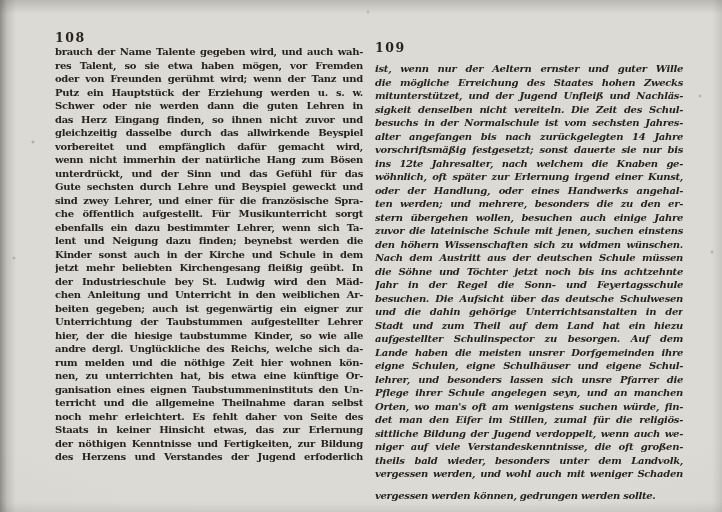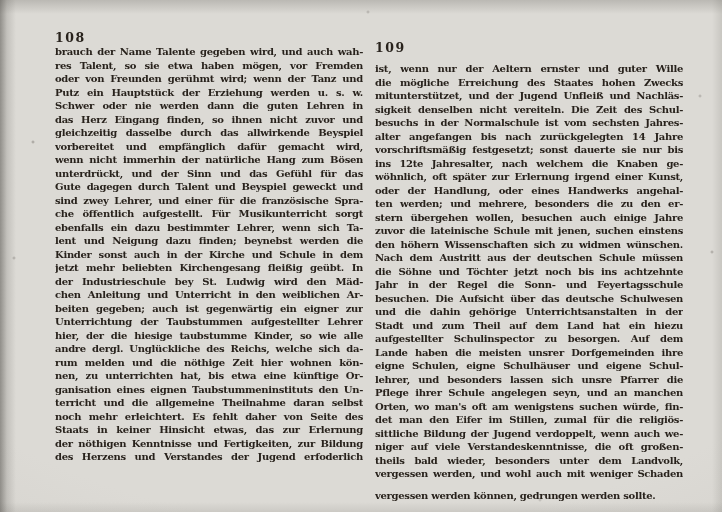--- a/index.html
+++ b/index.html
@@ -34,21 +34,21 @@
     font-size: 12.5px;
     font-weight: bold;
     letter-spacing: 1.5px;
     height: 14px;
     line-height: 14px;
   }
   .page--left  .page-number { text-align: left; }
   .page--right .page-number { text-align: left; padding-right: 6px; }
   .text-column {
   }
-  .page--right .text-column { margin-top: 7px; }
+  .page--right .text-column { margin-top: 7px; font-style: italic; }
   .line {
     font-size: 10px;
     font-weight: bold;
     letter-spacing: -0.3px;
     height: 13.5px;
     line-height: 13.5px;
     overflow: hidden;
     white-space: normal;
     text-align: justify;
     text-align-last: justify;
@@ -66,21 +66,21 @@
         <div class="line">brauch der Name Talente gegeben wird, und auch wah-</div>
         <div class="line">res Talent, so sie etwa haben mögen, vor Fremden</div>
         <div class="line">oder von Freunden gerühmt wird; wenn der Tanz und</div>
         <div class="line">Putz ein Hauptstück der Erziehung werden u. s. w.</div>
         <div class="line">Schwer oder nie werden dann die guten Lehren in</div>
         <div class="line">das Herz Eingang finden, so ihnen nicht zuvor und</div>
         <div class="line">gleichzeitig dasselbe durch das allwirkende Beyspiel</div>
         <div class="line">vorbereitet und empfänglich dafür gemacht wird,</div>
         <div class="line">wenn nicht immerhin der natürliche Hang zum Bösen</div>
         <div class="line">unterdrückt, und der Sinn und das Gefühl für das</div>
-        <div class="line">Gute dagegen durch Talent und Beyspiel geweckt und</div>
+        <div class="line">Gute sechsten durch Lehre und Beyspiel geweckt und</div>
         <div class="line">sind zwey Lehrer, und einer für die französische Spra-</div>
         <div class="line">che öffentlich aufgestellt. Für Musikunterricht sorgt</div>
         <div class="line">ebenfalls ein dazu bestimmter Lehrer, wenn sich Ta-</div>
         <div class="line">lent und Neigung dazu finden; beynebst werden die</div>
         <div class="line">Kinder sonst auch in der Kirche und Schule in dem</div>
         <div class="line">jetzt mehr beliebten Kirchengesang fleißig geübt. In</div>
         <div class="line">der Industrieschule bey St. Ludwig wird den Mäd-</div>
         <div class="line">chen Anleitung und Unterricht in den weiblichen Ar-</div>
         <div class="line">beiten gegeben; auch ist gegenwärtig ein eigner zur</div>
         <div class="line">Unterrichtung der Taubstummen aufgestellter Lehrer</div>

